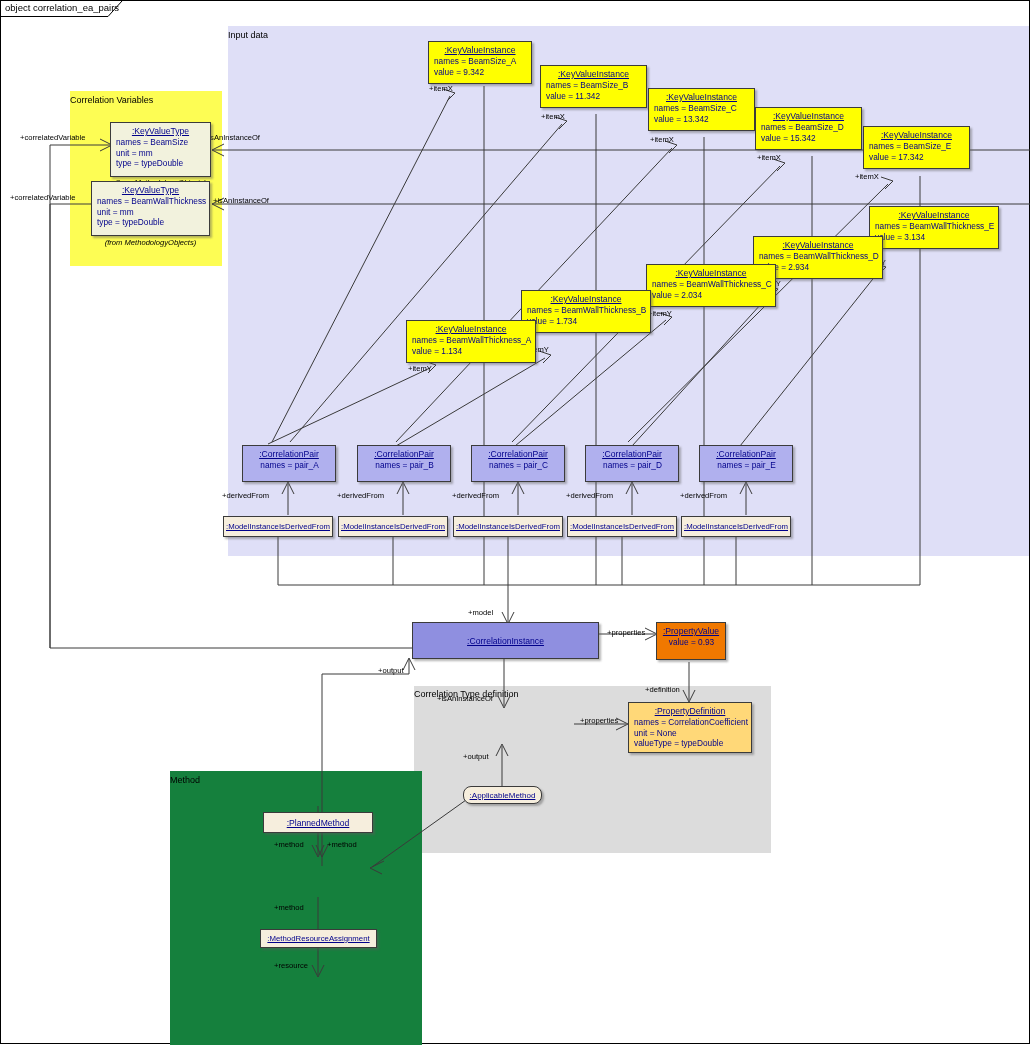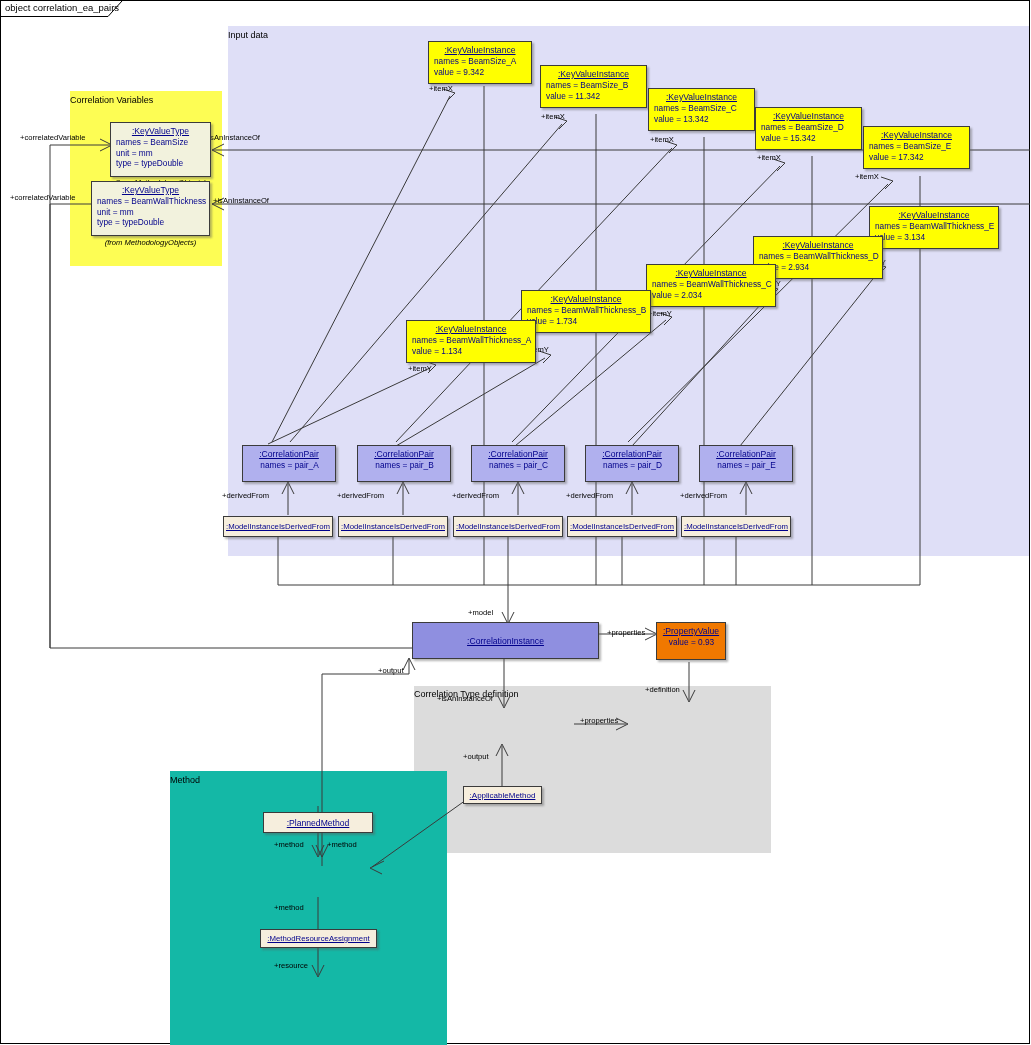--- a/index.html
+++ b/index.html
@@ -50,21 +50,21 @@
   </div>
 
   <div class="region" style="left:70px;top:91px;width:152px;height:175px;background:#fdfd54;">
     <div class="region-label">Correlation Variables</div>
   </div>
 
   <div class="region" style="left:414px;top:686px;width:357px;height:167px;background:#dcdcdc;">
     <div class="region-label" style="top:3px;left:0;right:0;">Correlation Type definition</div>
   </div>
 
-  <div class="region" style="left:170px;top:771px;width:277px;height:274px;background:#14b8a6;padding-left:16px;">
+  <div class="region" style="left:170px;top:771px;width:252px;height:274px;background:#15803d;padding-left:16px;">
     <div class="region-label" style="top:4px;left:0;right:0;">Method</div>
   </div>
 
   <svg class="arrowlayer">
 
     <path d="M450,96 L272,442"></path>
     <path d="M562,124 L290,442"></path>
     <path d="M672,148 L396,442"></path>
     <path d="M780,166 L512,442"></path>
     <path d="M888,184 L628,442"></path>
@@ -358,22 +358,30 @@
   </div>
 
   <div class="obj center" style="left:656px;top:622px;width:70px;height:38px;background:#f07800;">
     <span class="title">:PropertyValue</span>
     <span class="attrs">
       <div>value = 0.93</div>
     </span>
   </div>
 
 
-
-  <div class="obj simple" style="left:463px;top:786px;width:79px;height:18px;background:#f6eedd;">
+  <div class="obj" style="left:628px;top:702px;width:124px;height:51px;background:#ffd878;">
+    <span class="title">:PropertyDefinition</span>
+    <span class="attrs">
+      <div>names = CorrelationCoefficient</div>
+      <div>unit = None</div>
+      <div>valueType = typeDouble</div>
+    </span>
+  </div>
+
+  <div class="obj simple" style="left:463px;top:786px;width:79px;height:18px;background:#f6eedd;border-radius:8px;">
     <span class="title" style="font-size:8px;">:ApplicableMethod</span>
   </div>
 
   <div class="obj simple" style="left:263px;top:792px;width:110px;height:21px;background:#f6eedd;margin-top:20px;">
     <span class="title">:PlannedMethod</span>
   </div>
 
 
   <div class="obj simple" style="left:260px;top:929px;width:117px;height:19px;background:#f6eedd;">
     <span class="title" style="font-size:7.8px;">:MethodResourceAssignment</span>

